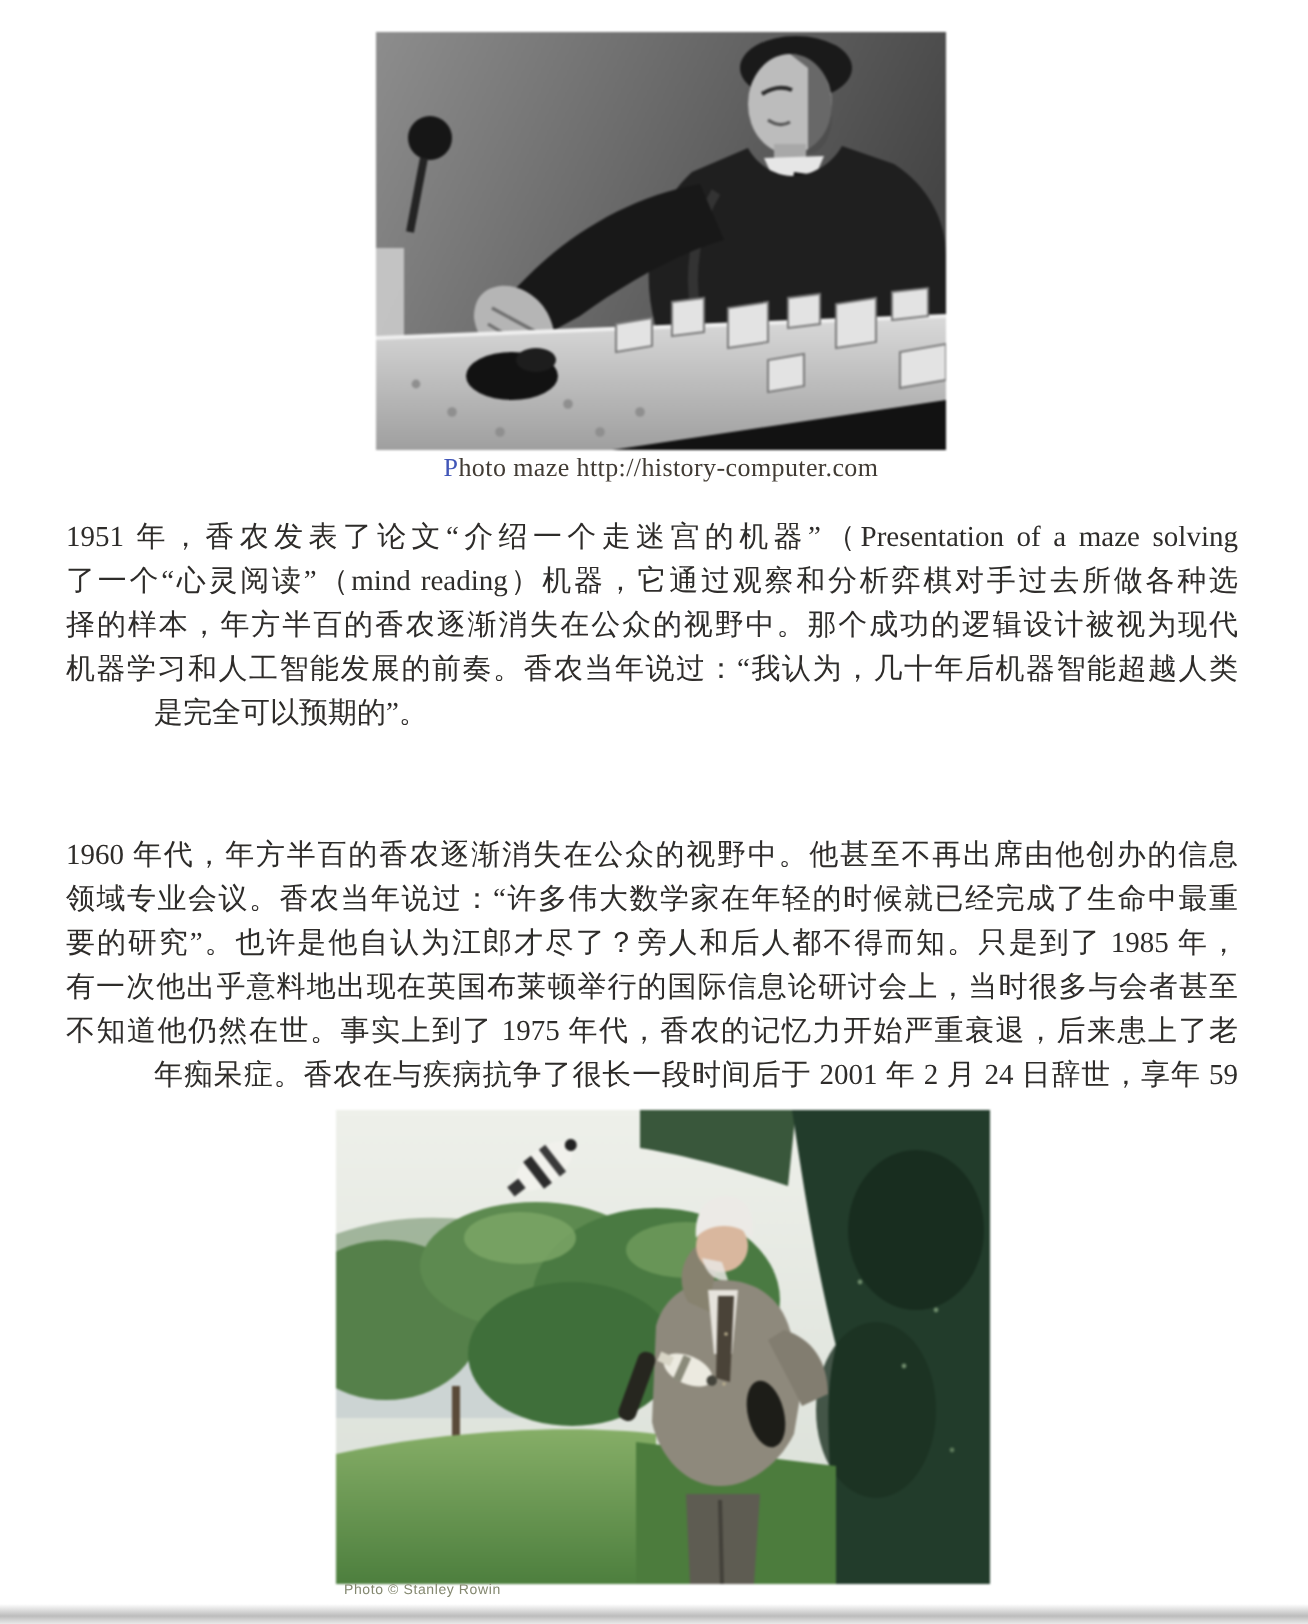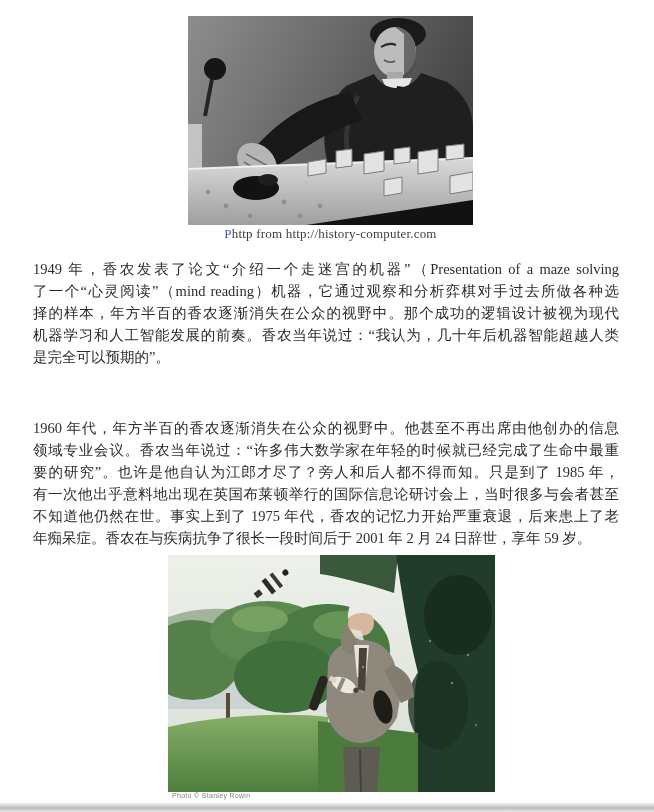--- a/index.html
+++ b/index.html
@@ -24,21 +24,21 @@
   .textblock{
     position:absolute;left:33px;width:586px;color:#2e2c2a;
     font-size:14.5px;
   }
   .p1{top:258px;}
   .p2{top:417px;}
   .line{
     line-height:22px;height:22px;overflow:hidden;
     text-align:justify;text-align-last:justify;text-justify:inter-character;
   }
-  .line.pend{text-align-last:left;}
+  .line.pend{text-align-last:left;margin-left:44px;}
   
   .page-edge{
     position:absolute;left:0;top:802px;width:654px;height:10px;
     background:linear-gradient(180deg, rgba(255,255,255,0) 0%, #bcbcbc 60%, #e9e9e9 100%);
   }
 </style>
 </head>
 <body>
 
 <div class="page">
@@ -105,24 +105,24 @@
           <circle cx="96" cy="186" r="2.4"></circle>
             <circle cx="112" cy="200" r="2.4"></circle>
           <circle cx="20" cy="176" r="2.2"></circle>
             <circle cx="132" cy="190" r="2.4"></circle>
         </g>
         <path d="M118,209 L285,184 L285,209 Z" fill="#121212"></path>
       </g>
     </svg>
   </figure>
 
-  <div class="caption"><span class="cap-p">P</span><span>http from http://history-computer.com</span></div>
+  <div class="caption"><span class="cap-p">P</span><span>hoto maze http://history-computer.com</span></div>
 
   <div class="textblock p1">
-    <div class="line">1949 年，香农发表了论文“介绍一个走迷宫的机器”（Presentation of a maze solving</div>
+    <div class="line">1951 年，香农发表了论文“介绍一个走迷宫的机器”（Presentation of a maze solving</div>
     <div class="line">了一个“心灵阅读”（mind reading）机器，它通过观察和分析弈棋对手过去所做各种选</div>
     <div class="line">择的样本，年方半百的香农逐渐消失在公众的视野中。那个成功的逻辑设计被视为现代</div>
     <div class="line">机器学习和人工智能发展的前奏。香农当年说过：“我认为，几十年后机器智能超越人类</div>
     <div class="line pend">是完全可以预期的”。</div>
   </div>
 
   <div class="textblock p2">
     <div class="line">1960 年代，年方半百的香农逐渐消失在公众的视野中。他甚至不再出席由他创办的信息</div>
     <div class="line">领域专业会议。香农当年说过：“许多伟大数学家在年轻的时候就已经完成了生命中最重</div>
     <div class="line">要的研究”。也许是他自认为江郎才尽了？旁人和后人都不得而知。只是到了 1985 年，</div>

